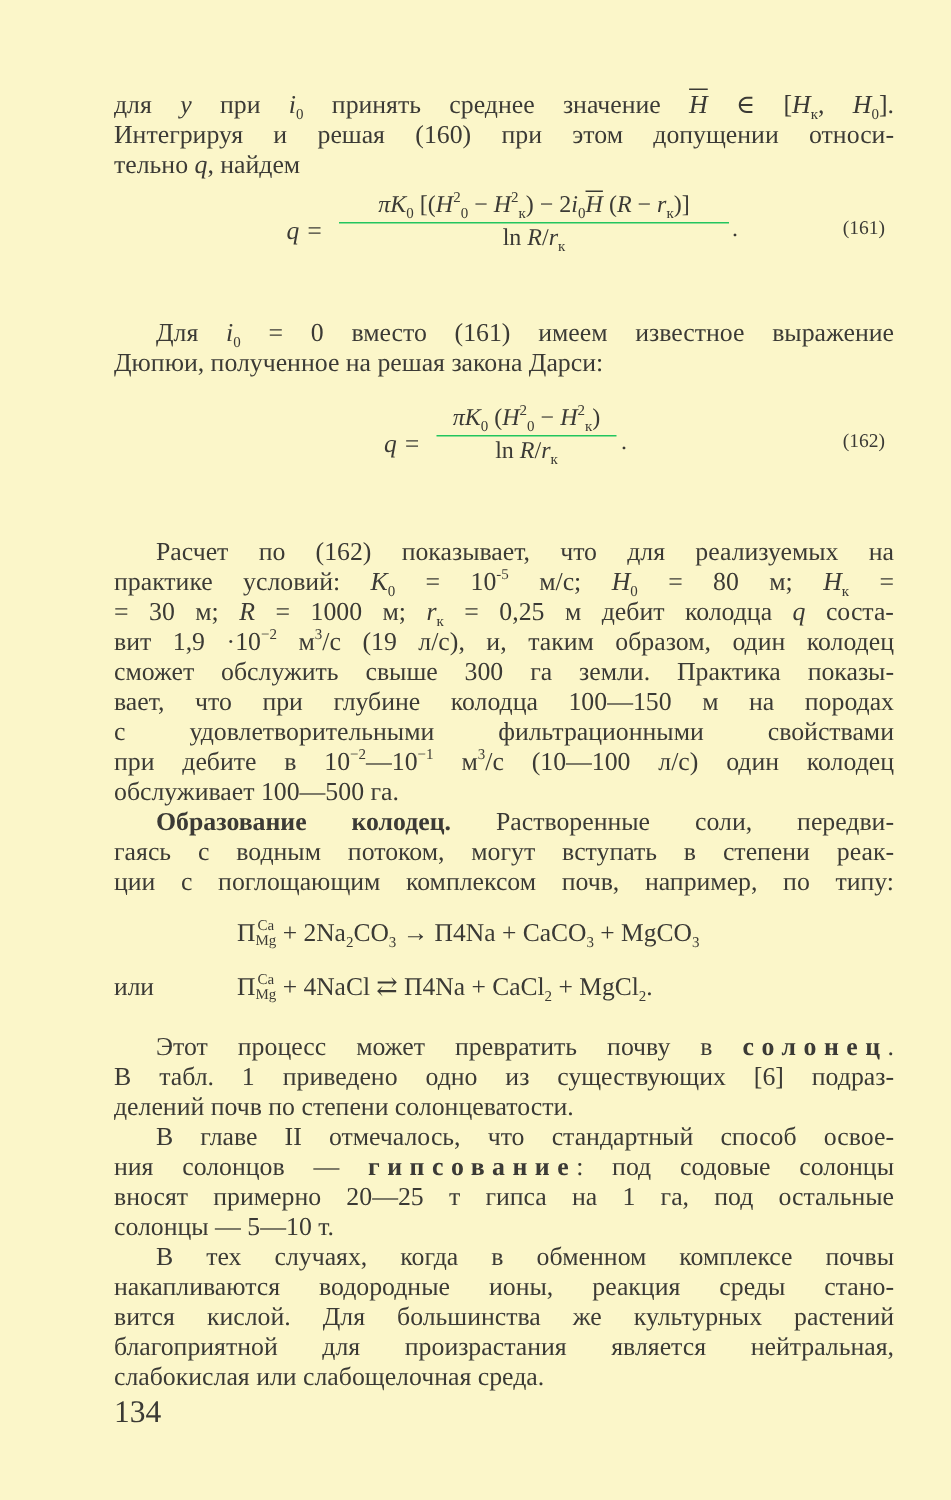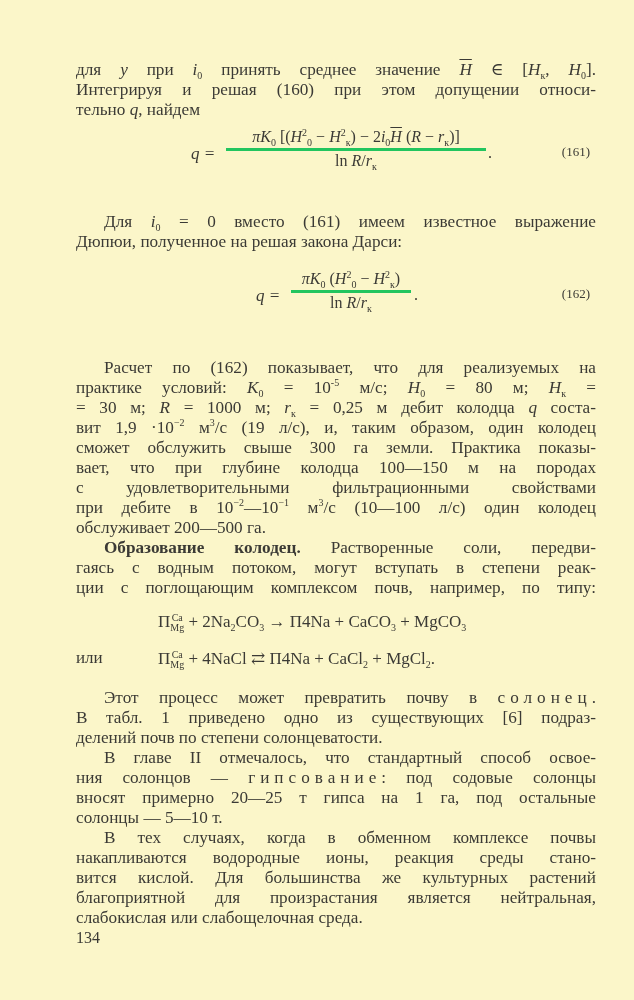--- a/index.html
+++ b/index.html
@@ -9,28 +9,28 @@
     font-family:"Liberation Serif","DejaVu Serif",serif;
     color:#3b3a35;
     position:relative;
   }
   .page { position:absolute; left:76px; top:0; width:520px; }
   i { font-style:italic; }
   .line { position:absolute; left:0; width:520px; font-size:17.2px; line-height:19.6px; white-space:nowrap; }
   .just { text-align:justify; text-align-last:justify; }
   .eq { position:absolute; left:0; width:520px; font-size:16px; }
   .frac { position:absolute; text-align:center; }
-  .num { white-space:nowrap; border-bottom:3px solid #22c55e; padding:0 4px 2px; }
+  .num { white-space:nowrap; border-bottom:1px solid #22c55e; padding:0 4px 2px; }
   .den { white-space:nowrap; padding-top:1px; }
   .eqno { position:absolute; right:6px; font-size:13px; }
   sub, sup { font-size:10px; line-height:0; }
   .chem { position:absolute; font-size:17px; white-space:nowrap; }
   .bold { font-weight:bold; }
-  .sp { letter-spacing:5px; }
-  .pn { position:absolute; left:76px; top:929px; font-size:16px; }
+  .sp { letter-spacing:5px;font-weight:bold; }
+  .pn { position:absolute; left:76px; top:929px; font-size:21px; }
 </style>
 </head>
 <body>
 
 <div class="page">
 
   <div class="line just" style="top:60px">для <i>y</i> при <i>i</i><sub>0</sub> принять среднее значение <i style="text-decoration:overline">H</i> ∈ [<i>H</i><sub>к</sub>, <i>H</i><sub>0</sub>].</div>
   <div class="line just" style="top:80px">Интегрируя и решая (160) при этом допущении относи-</div>
   <div class="line" style="top:100px">тельно <i>q</i>, найдем</div>
 
@@ -58,21 +58,21 @@
   </div>
 
   <div class="line just" style="top:358px;text-indent:28px">Расчет по (162) показывает, что для реализуемых на</div>
   <div class="line just" style="top:378px">практике условий: <i>K</i><sub>0</sub> = 10<sup>-5</sup> м/с; <i>H</i><sub>0</sub> = 80 м; <i>H</i><sub>к</sub> =</div>
   <div class="line just" style="top:398px">= 30 м; <i>R</i> = 1000 м; <i>r</i><sub>к</sub> = 0,25 м дебит колодца <i>q</i> соста-</div>
   <div class="line just" style="top:418px">вит 1,9 ·10<sup>−2</sup> м<sup>3</sup>/с (19 л/с), и, таким образом, один колодец</div>
   <div class="line just" style="top:438px">сможет обслужить свыше 300 га земли. Практика показы-</div>
   <div class="line just" style="top:458px">вает, что при глубине колодца 100—150 м на породах</div>
   <div class="line just" style="top:478px">с удовлетворительными фильтрационными свойствами</div>
   <div class="line just" style="top:498px">при дебите в 10<sup>−2</sup>—10<sup>−1</sup> м<sup>3</sup>/с (10—100 л/с) один колодец</div>
-  <div class="line" style="top:518px">обслуживает 200—500 га.</div>
+  <div class="line" style="top:518px">обслуживает 100—500 га.</div>
 
   <div class="line just" style="top:538px;text-indent:28px"><span class="bold">Образование колодец.</span><span> Растворенные соли, передви-</span></div>
   <div class="line just" style="top:558px">гаясь с водным потоком, могут вступать в степени реак-</div>
   <div class="line just" style="top:578px">ции с поглощающим комплексом почв, например, по типу:</div>
 
   <div class="chem" style="left:82px;top:612px">Π<span style="display:inline-block;vertical-align:middle;font-size:10px;line-height:10px;text-align:center">Ca<br>Mg</span> + 2Na<sub>2</sub>CO<sub>3</sub> → Π4Na + CaCO<sub>3</sub> + MgCO<sub>3</sub></div>
   <div class="chem" style="left:0;top:648px">или</div>
   <div class="chem" style="left:82px;top:648px">Π<span style="display:inline-block;vertical-align:middle;font-size:10px;line-height:10px;text-align:center">Ca<br>Mg</span> + 4NaCl ⇄ Π4Na + CaCl<sub>2</sub> + MgCl<sub>2</sub>.</div>
 
   <div class="line just" style="top:688px;text-indent:28px">Этот процесс может превратить почву в <span class="sp">солонец</span>.</div>

